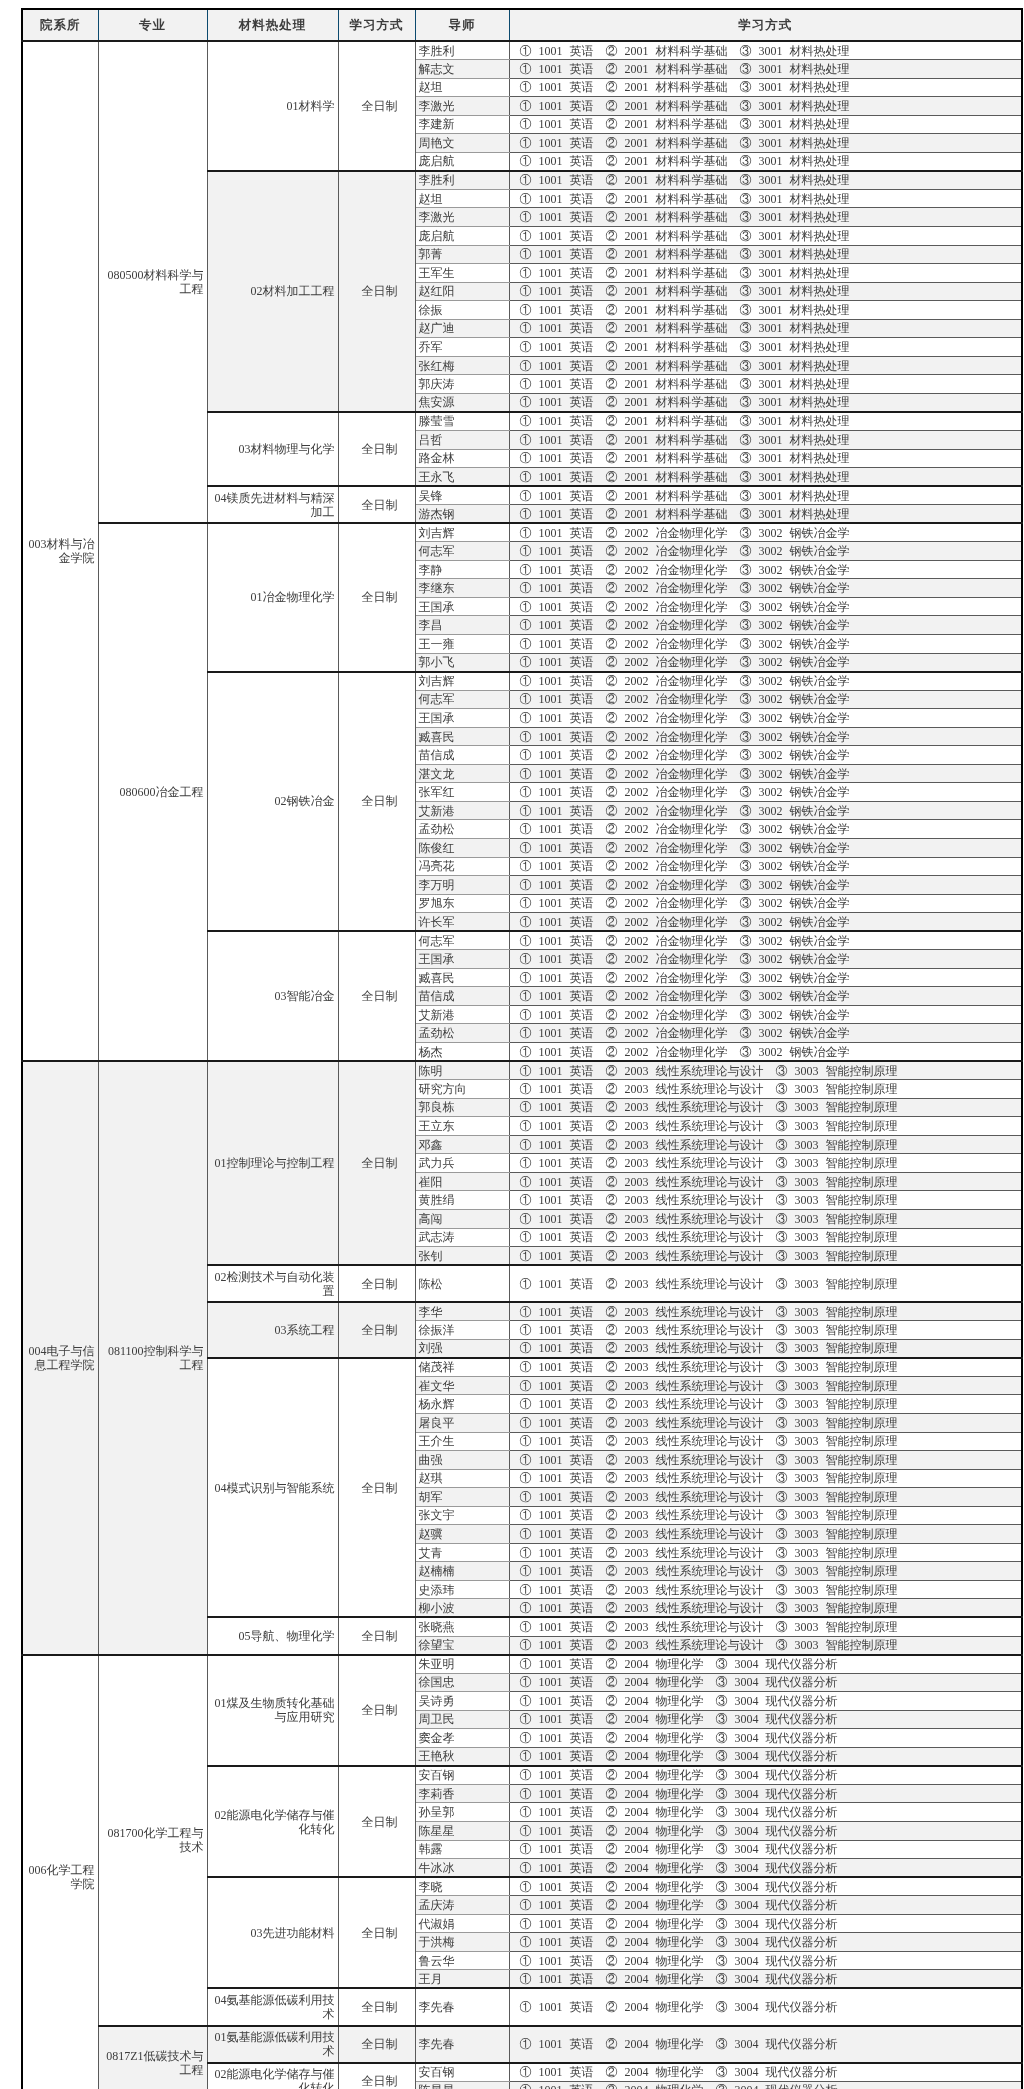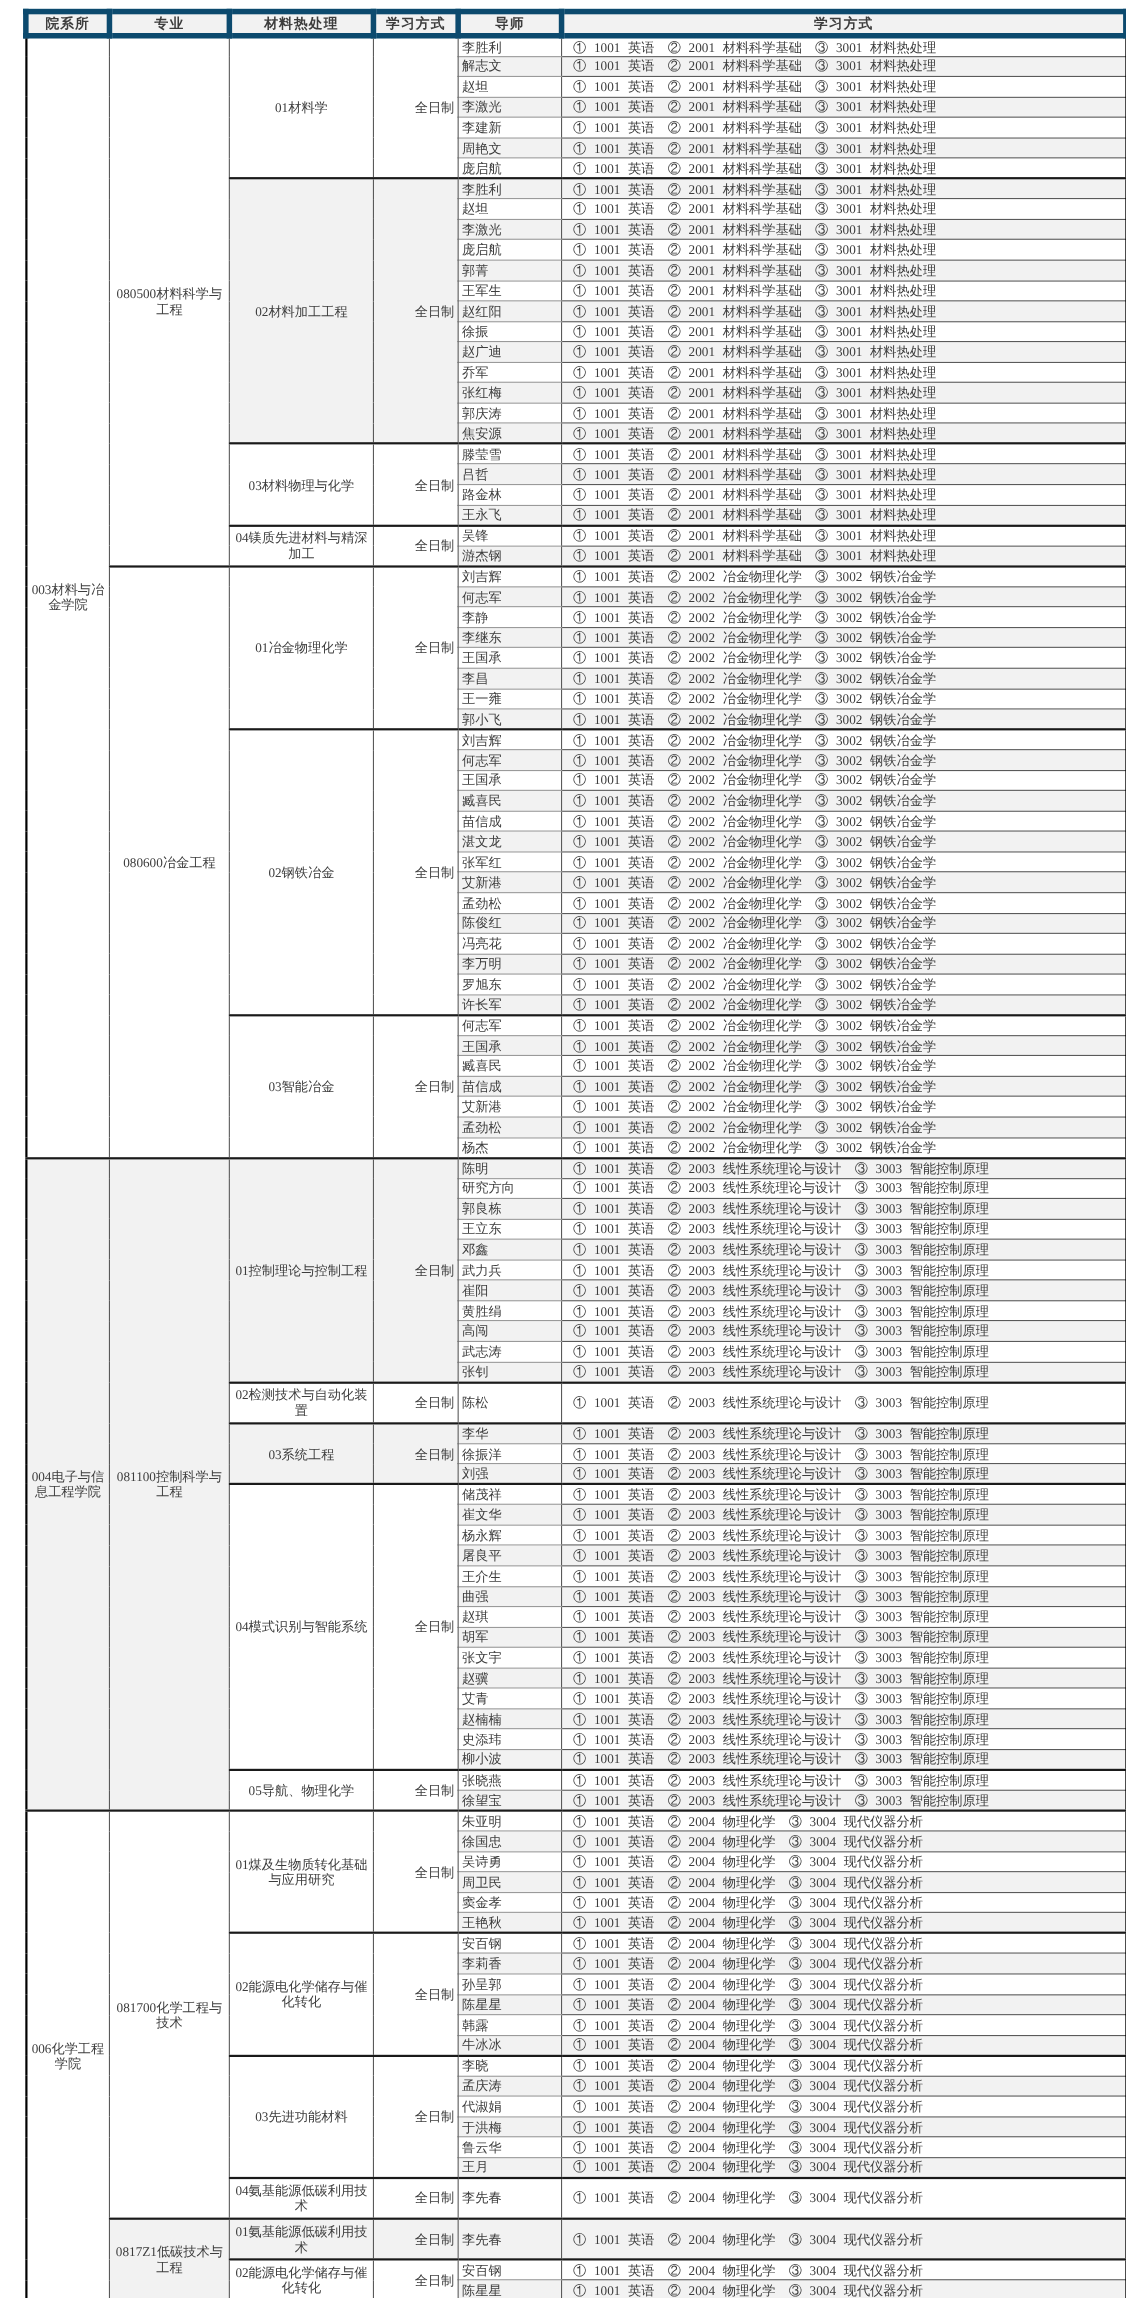--- a/index.html
+++ b/index.html
@@ -9,33 +9,33 @@
   *{box-sizing:border-box;}
   html,body{margin:0;padding:0;background:#ffffff;}
   body{width:1024px;height:2089px;overflow:hidden;
        font-family:"Liberation Serif","DejaVu Serif",serif;}
   .page{width:1024px;height:2089px;background:#fff;}
   table.cat{border-collapse:collapse;table-layout:fixed;width:1000px;
     margin:8px 0 0 21px;font-size:12px;color:var(--text);
     border:2px solid #000;}
   col.w1{width:76px;}col.w2{width:109px;}col.w3{width:131px;}
   col.w4{width:77px;}col.w5{width:94px;}col.w6{width:513px;}
-  th{border:5px solid #0c4a6e;background:var(--header-bg);
-     font-weight:bold;height:20px;font-size:12.5px;padding:0;
+  th{border:1px solid #0c4a6e;background:var(--header-bg);
+     font-weight:bold;height:32px;font-size:12.5px;padding:0;
      text-align:center;letter-spacing:1px;}
   td{border:1px solid var(--line);padding:0 3px;vertical-align:middle;
      overflow:hidden;line-height:14px;}
   td.c-adv{border-top-color:var(--line-soft);border-bottom-color:var(--line-soft);
      white-space:nowrap;}
   tr.r{height:18.55px;}
   tr.r.tall{height:37.1px;}
   tr.gs td{border-top:2px solid var(--line-dark);}
   td.alt{background:var(--alt);}
-  td.c-dept,td.c-major,td.c-dir{text-align:center;font-family:Liberation Serif, serif;}
-  td.c-mode{text-align:right;padding-left:23px;}
+  td.c-dept,td.c-major,td.c-dir{text-align:right;font-family:Liberation Serif, serif;}
+  td.c-mode{text-align:left;padding-left:23px;}
   td.c-exam{padding-left:10px;word-spacing:4px;white-space:nowrap;}
   .exam-part{margin-right:12px;white-space:nowrap;}
 </style>
 </head>
 <body>
 
 <div class="page">
   <table class="cat">
     <colgroup>
       <col class="w1">

